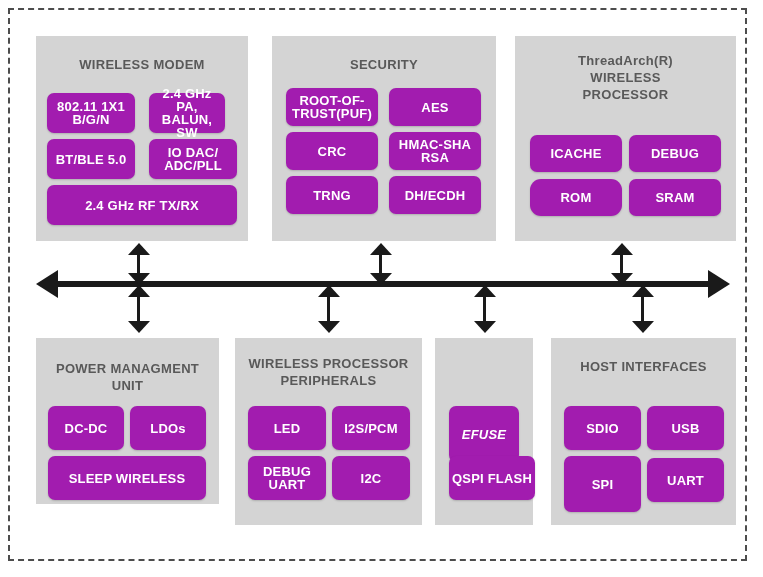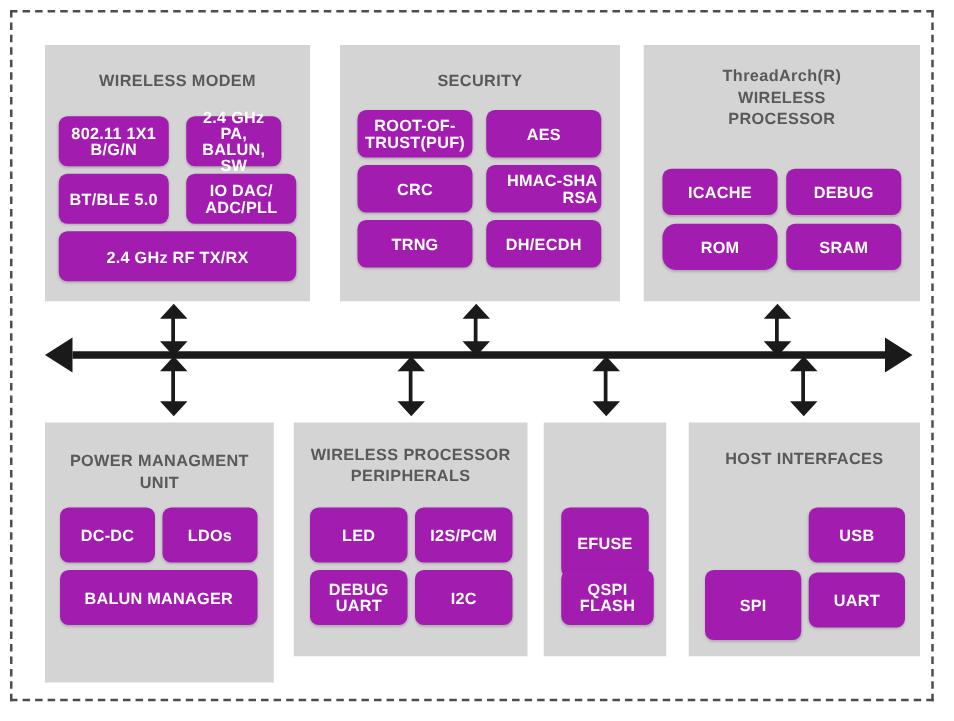--- a/index.html
+++ b/index.html
@@ -133,21 +133,21 @@
     <div class="block" style="left:113px; top:103px; width:88px; height:40px;">IO DAC/ ADC/PLL</div>
     <div class="block" style="left:11px; top:149px; width:190px; height:40px;">2.4 GHz RF TX/RX</div>
   </div>
 
   <div class="panel" style="left:272px; top:36px; width:224px; height:205px;">
     <div class="panel-title" style="top:20px;">SECURITY</div>
 
     <div class="block" style="left:14px; top:52px; width:92px; height:38px;">ROOT-OF-TRUST(PUF)</div>
     <div class="block" style="left:14px; top:96px; width:92px; height:38px;">CRC</div>
     <div class="block" style="left:117px; top:52px; width:92px; height:38px;">AES</div>
-    <div class="block" style="left:117px; top:96px; width:92px; height:38px;text-align:right;">HMAC-SHA RSA</div>
+    <div class="block" style="left:117px; top:96px; width:92px; height:38px;">HMAC-SHA RSA</div>
     <div class="block" style="left:14px; top:140px; width:92px; height:38px;">TRNG</div>
     <div class="block" style="left:117px; top:140px; width:92px; height:38px;">DH/ECDH</div>
   </div>
 
   <div class="panel" style="left:515px; top:36px; width:221px; height:205px;">
     <div class="panel-title" style="top:16px; padding:0 32px;">ThreadArch(R) WIRELESS PROCESSOR</div>
 
     <div class="block" style="left:15px; top:99px; width:92px; height:37px;">ICACHE</div>
     <div class="block" style="left:114px; top:99px; width:92px; height:37px;">DEBUG</div>
     <div class="block" style="left:15px; top:143px; width:92px; height:37px;border-radius:11px;">ROM</div>
@@ -188,45 +188,46 @@
     <div class="shaft"></div>
       <div class="head-up"></div>
       <div class="head-dn"></div>
   </div>
   <div class="varrow" style="left:632px; top:285px; height:48px;">
     <div class="shaft"></div>
       <div class="head-up"></div>
       <div class="head-dn"></div>
   </div>
 
-  <div class="panel" style="left:36px; top:338px; width:183px; height:208px;">
+  <div class="panel" style="left:36px; top:338px; width:183px; height:166px;">
     <div class="panel-title" style="top:22px; padding:0 10px;">POWER MANAGMENT UNIT</div>
 
     <div class="block" style="left:12px; top:68px; width:76px; height:44px;">DC-DC</div>
     <div class="block" style="left:94px; top:68px; width:76px; height:44px;">LDOs</div>
-    <div class="block" style="left:12px; top:118px; width:158px; height:44px;">BALUN MANAGER</div>
+    <div class="block" style="left:12px; top:118px; width:158px; height:44px;">SLEEP WIRELESS</div>
   </div>
 
   <div class="panel" style="left:235px; top:338px; width:187px; height:187px;">
     <div class="panel-title" style="top:17px; padding:0 8px;">WIRELESS PROCESSOR PERIPHERALS</div>
 
     <div class="block" style="left:13px; top:68px; width:78px; height:44px;">LED</div>
     <div class="block" style="left:97px; top:68px; width:78px; height:44px;">I2S/PCM</div>
     <div class="block" style="left:13px; top:118px; width:78px; height:44px;">DEBUG UART</div>
     <div class="block" style="left:97px; top:118px; width:78px; height:44px;">I2C</div>
   </div>
 
   <div class="panel" style="left:435px; top:338px; width:98px; height:187px;">
     <div class="panel-title" style="top:20px;"></div>
 
-    <div class="block" style="left:14px; top:68px; width:70px; height:56px;">EFUSE</div>
-    <div class="block" style="left:14px; top:118px; width:74px; height:44px;">QSPI FLASH</div>
+    <div class="block" style="left:14px; top:68px; width:70px; height:56px;font-style:italic;">EFUSE</div>
+    <div class="block" style="left:14px; top:118px; width:86px; height:44px;">QSPI FLASH</div>
   </div>
 
   <div class="panel" style="left:551px; top:338px; width:185px; height:187px;">
     <div class="panel-title" style="top:20px;">HOST INTERFACES</div>
 
+    <div class="block" style="left:13px; top:68px; width:77px; height:44px;">SDIO</div>
     <div class="block" style="left:96px; top:68px; width:77px; height:44px;">USB</div>
     <div class="block" style="left:13px; top:118px; width:77px; height:56px;">SPI</div>
     <div class="block" style="left:96px; top:120px; width:77px; height:44px;">UART</div>
   </div>
 
 </div>
 
 </body></html>

